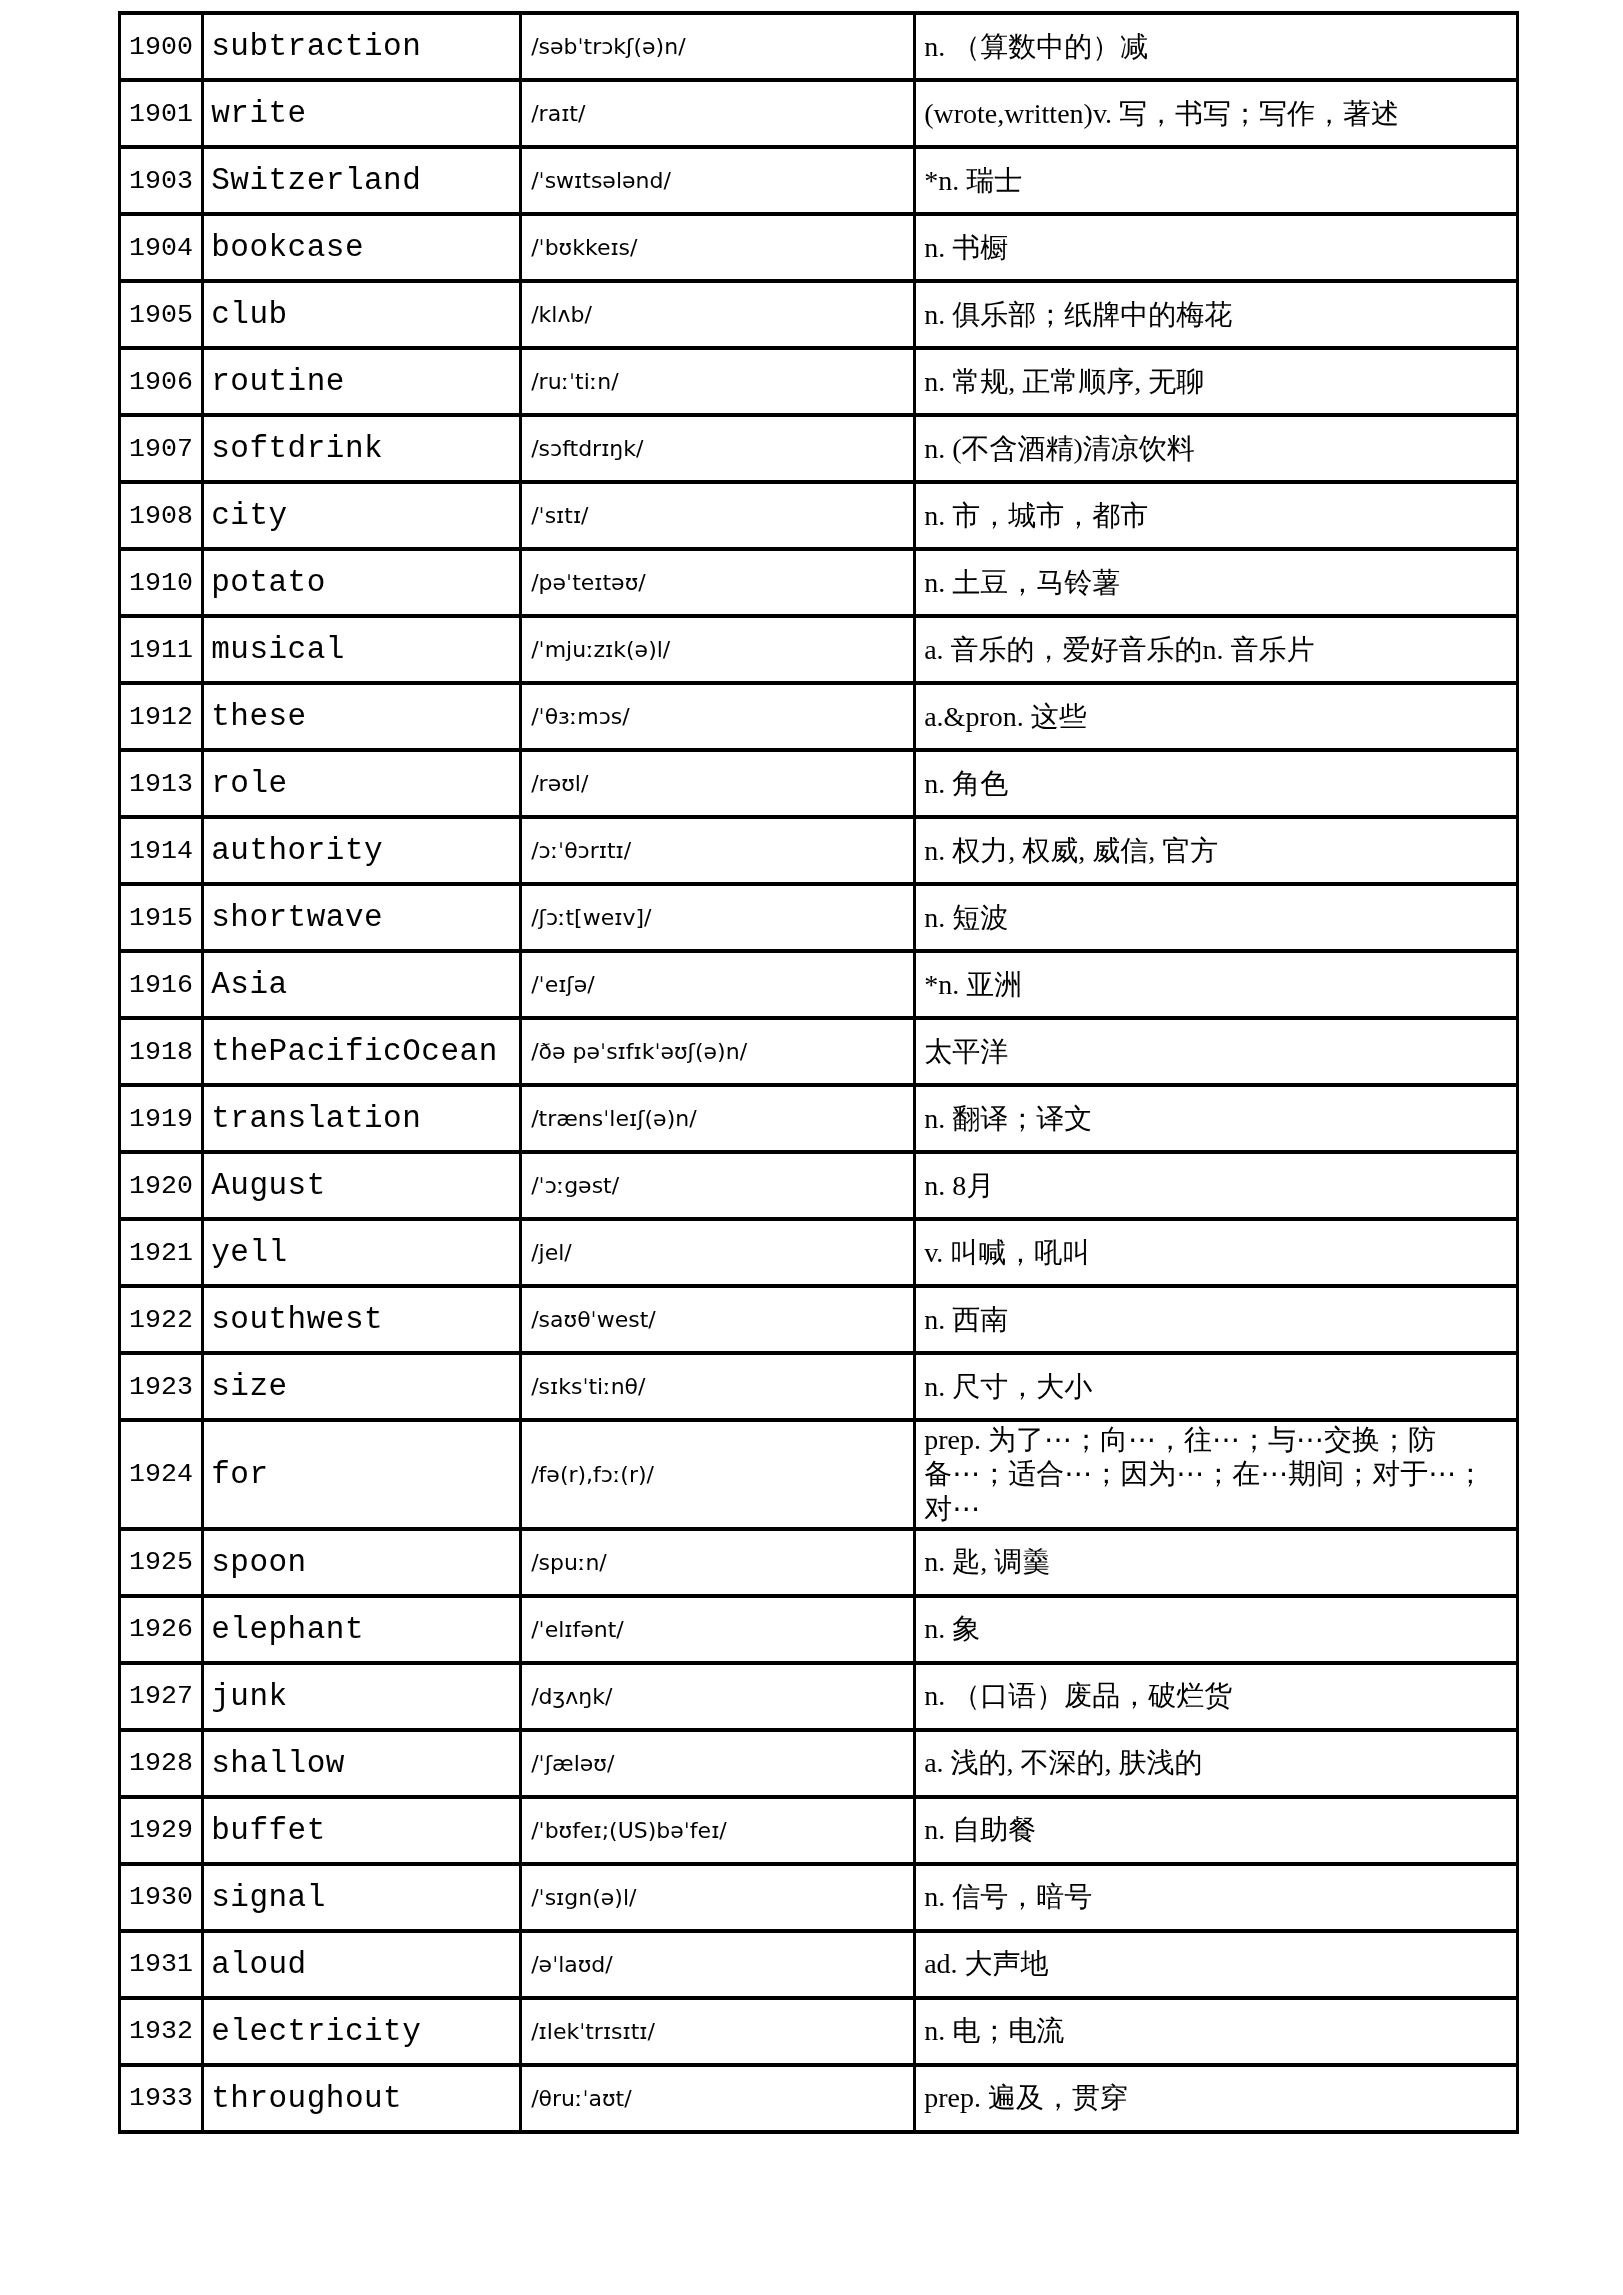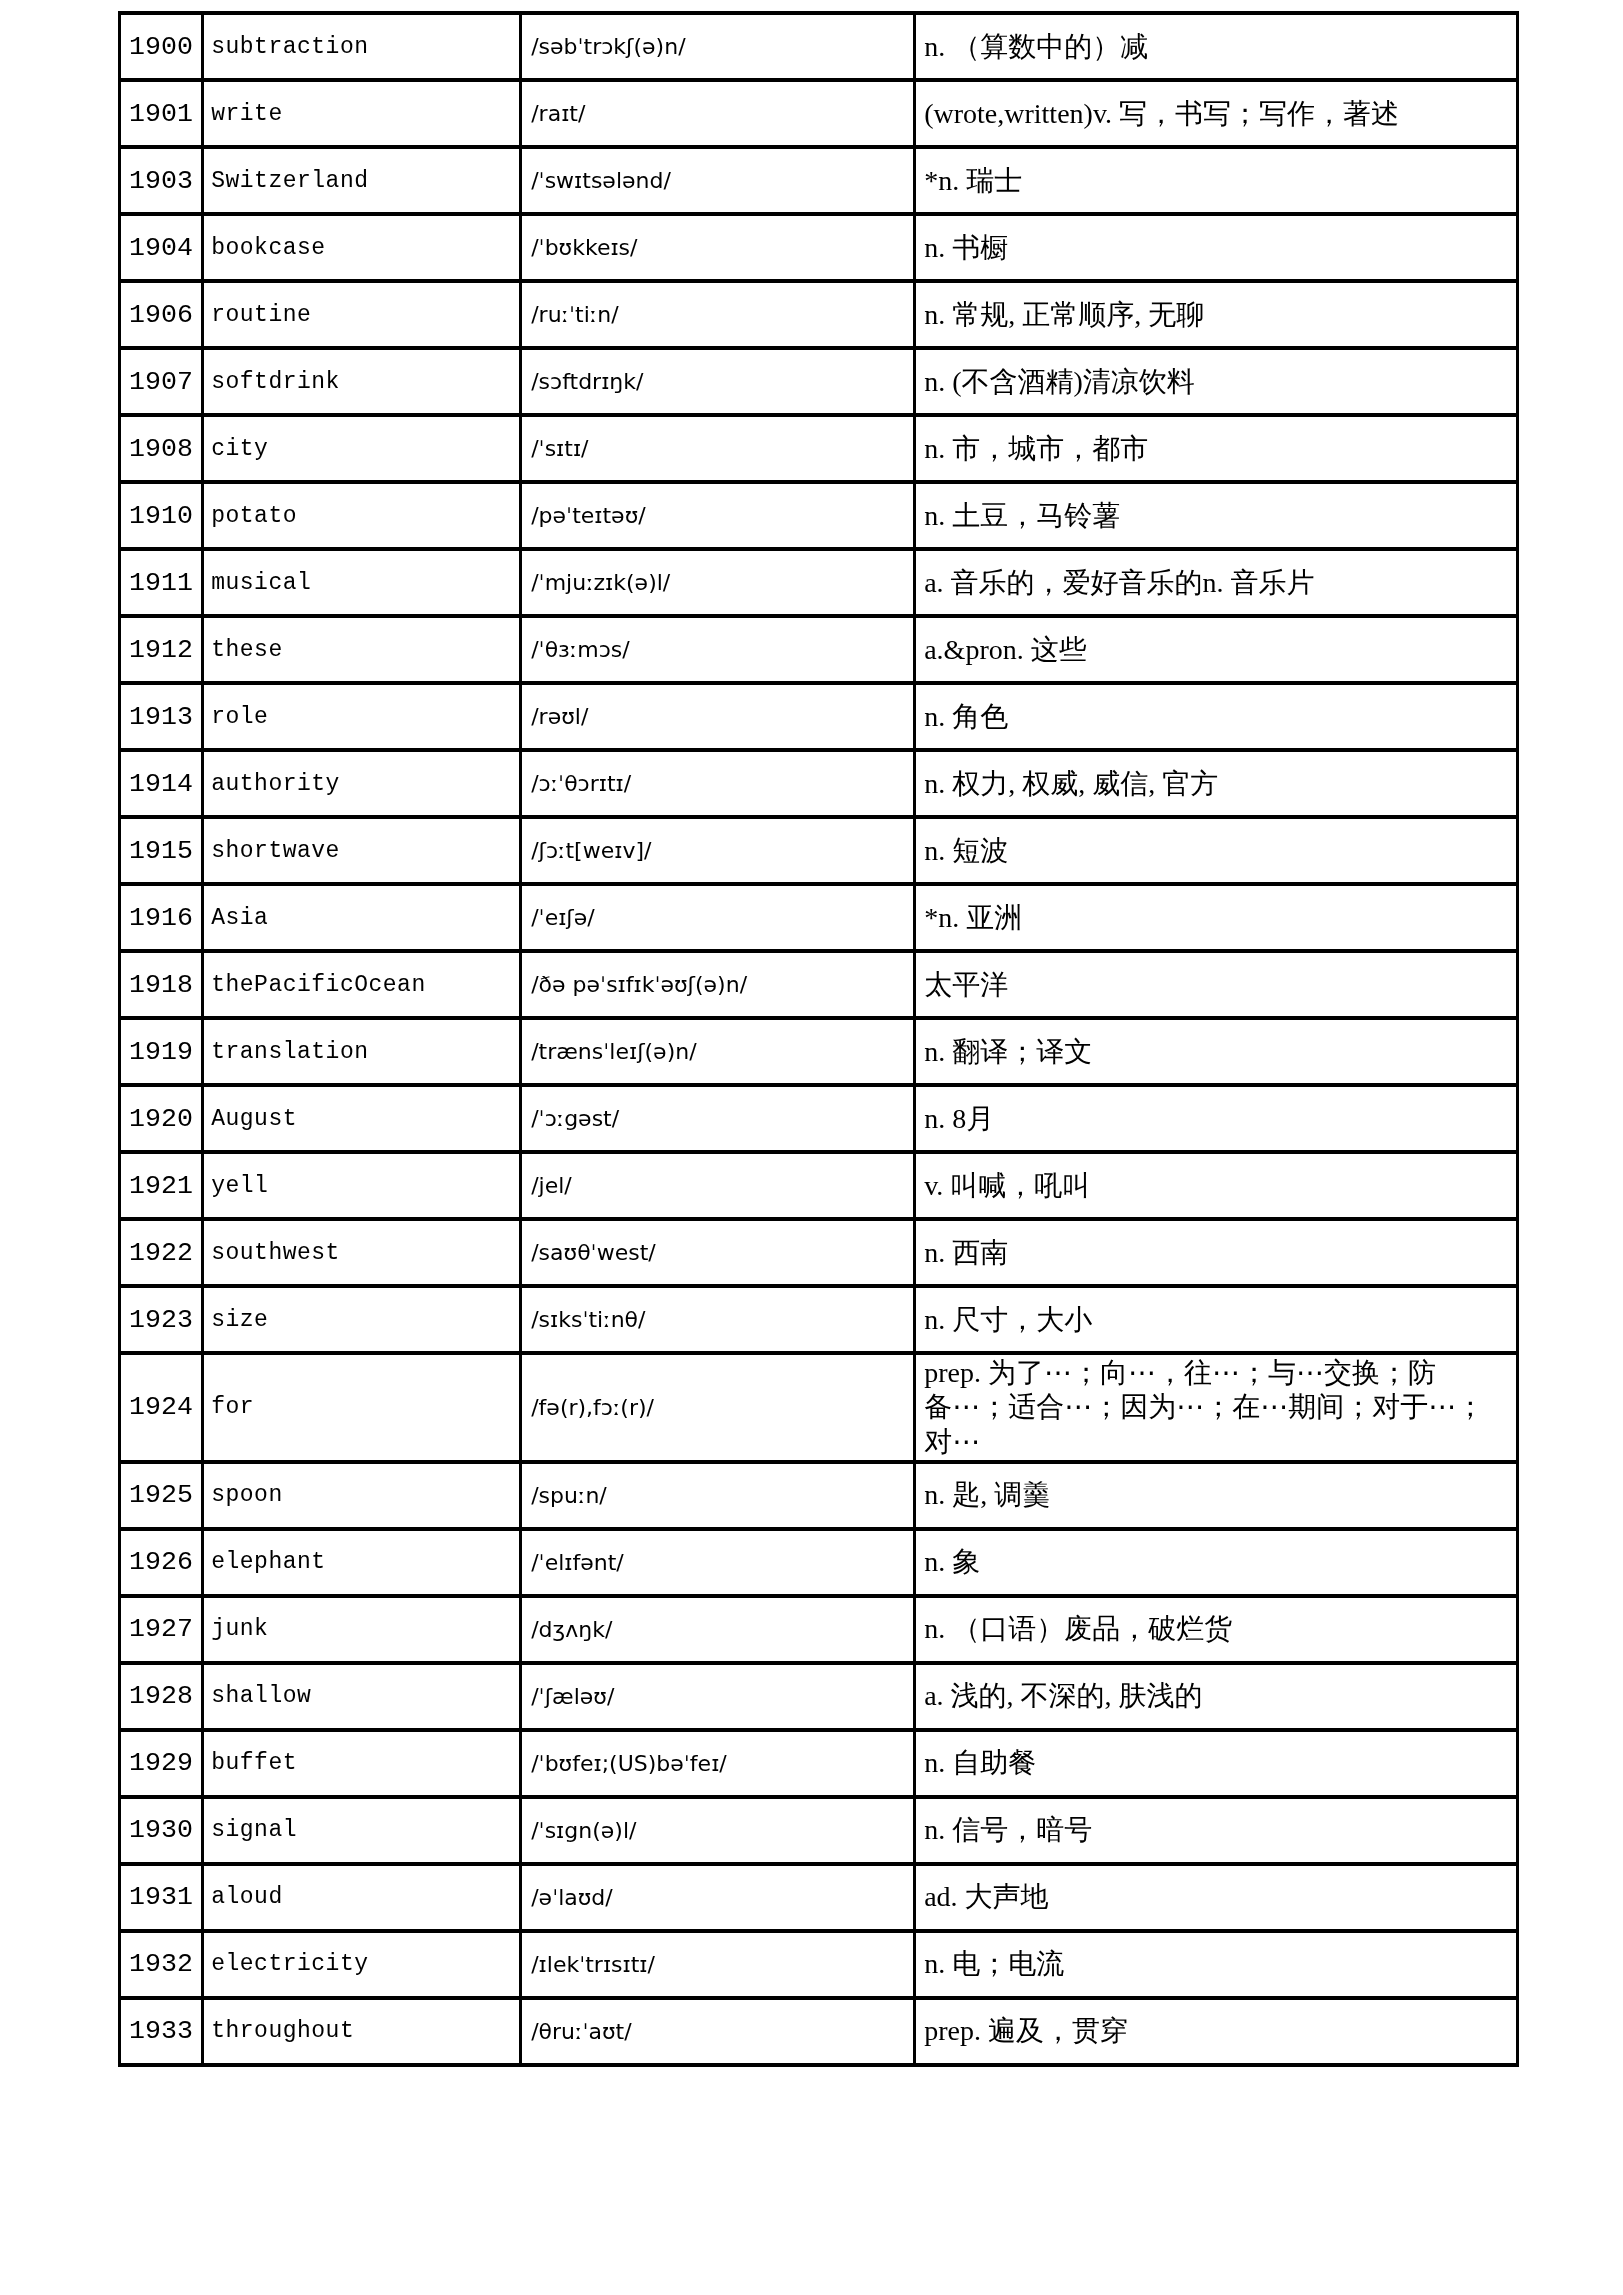--- a/index.html
+++ b/index.html
@@ -31,21 +31,21 @@
     background: #ffffff;
   }
   td.no {
     font-family: "Liberation Mono", "DejaVu Sans Mono", monospace;
     font-size: 26.6px;
     text-align: center;
     padding: 0 2px;
   }
   td.word {
     font-family: "Liberation Mono", "DejaVu Sans Mono", monospace;
-    font-size: 23px;
+    font-size: 31px;
     padding-left: 7.2px;
     letter-spacing: 0.5px;
   }
   td.phonetic {
     font-family: "DejaVu Sans", sans-serif;
     font-size: 22px;
     padding-left: 9.2px;
   }
   td.meaning {
     font-family: "Liberation Serif", "DejaVu Serif", serif;
@@ -84,20 +84,26 @@
         <td class="phonetic">/ˈswɪtsələnd/</td>
         <td class="meaning">*n. 瑞士</td>
       </tr>
       <tr style="height: 67px;">
         <td class="no">1904</td>
         <td class="word">bookcase</td>
         <td class="phonetic">/ˈbʊkkeɪs/</td>
         <td class="meaning">n. 书橱</td>
       </tr>
       <tr style="height: 67px;">
+        <td class="no">1905</td>
+        <td class="word">club</td>
+        <td class="phonetic">/klʌb/</td>
+        <td class="meaning">n. 俱乐部；纸牌中的梅花</td>
+      </tr>
+      <tr style="height: 67px;">
         <td class="no">1906</td>
         <td class="word">routine</td>
         <td class="phonetic">/ruːˈtiːn/</td>
         <td class="meaning">n. 常规, 正常顺序, 无聊</td>
       </tr>
       <tr style="height: 67px;">
         <td class="no">1907</td>
         <td class="word">softdrink</td>
         <td class="phonetic">/sɔftdrɪŋk/</td>
         <td class="meaning">n. (不含酒精)清凉饮料</td>

